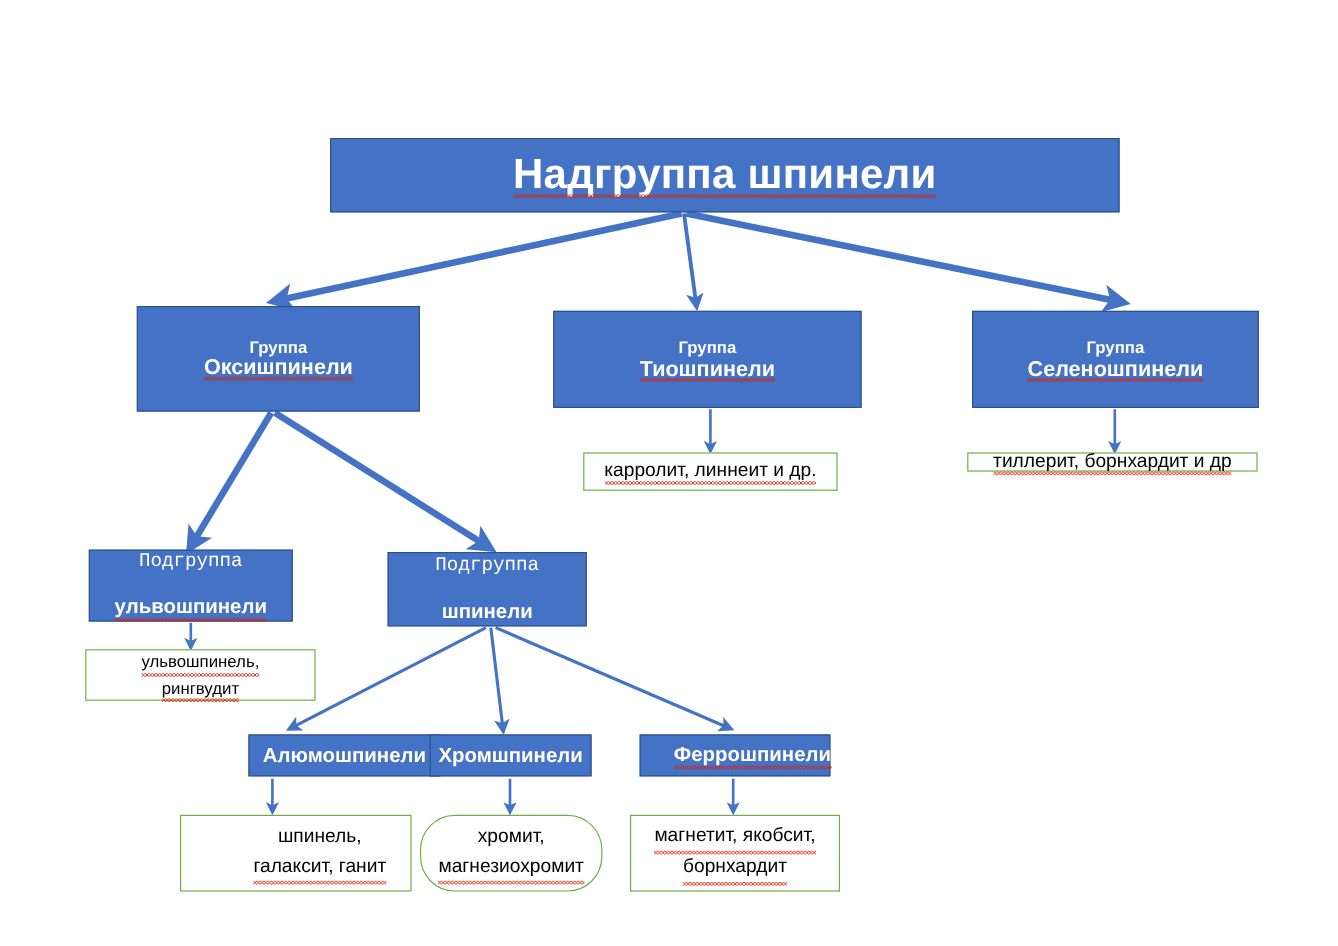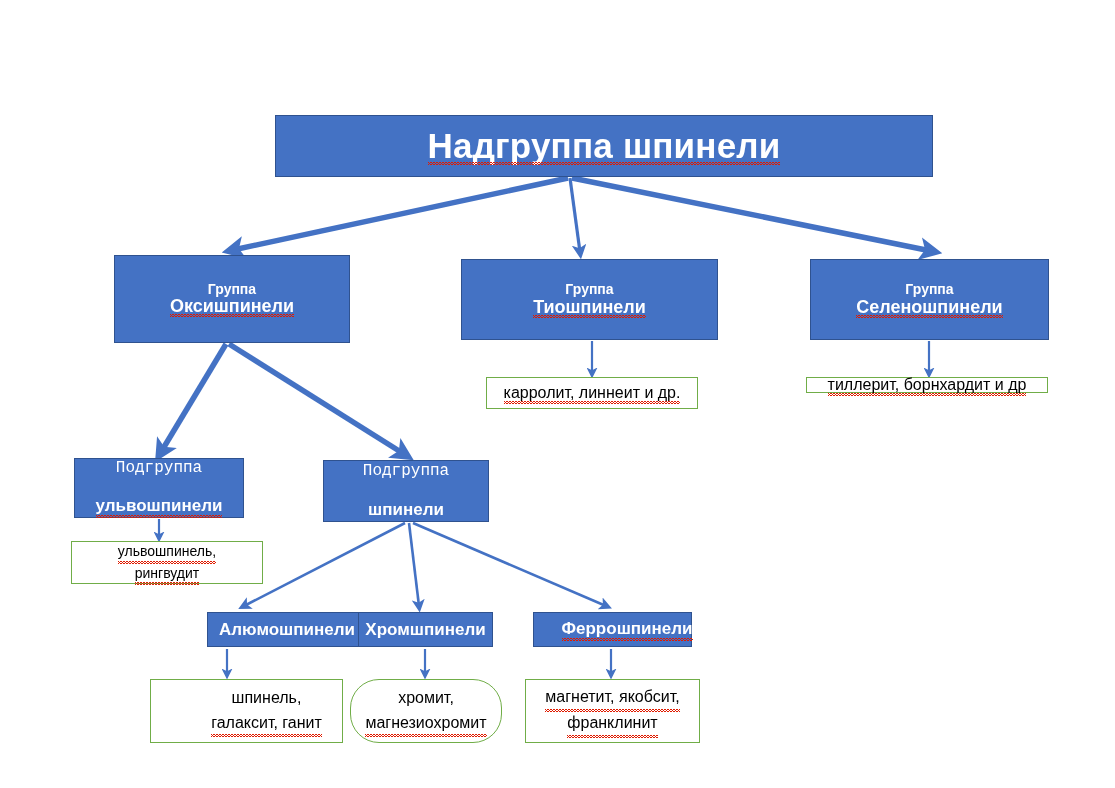--- a/index.html
+++ b/index.html
@@ -227,16 +227,16 @@
     <span class="line sq">галаксит, ганит</span>
   </div>
 
   <div class="node leaf leaf-two-line" id="leaf-chrom">
     <span class="line">хромит,</span>
     <span class="line sq">магнезиохромит</span>
   </div>
 
   <div class="node leaf leaf-two-line" id="leaf-ferro">
     <span class="line sq">магнетит, якобсит,</span>
-    <span class="line sq">франклинит</span>
+    <span class="line sq">борнхардит</span>
   </div>
 
 </div>
 
 </body></html>

